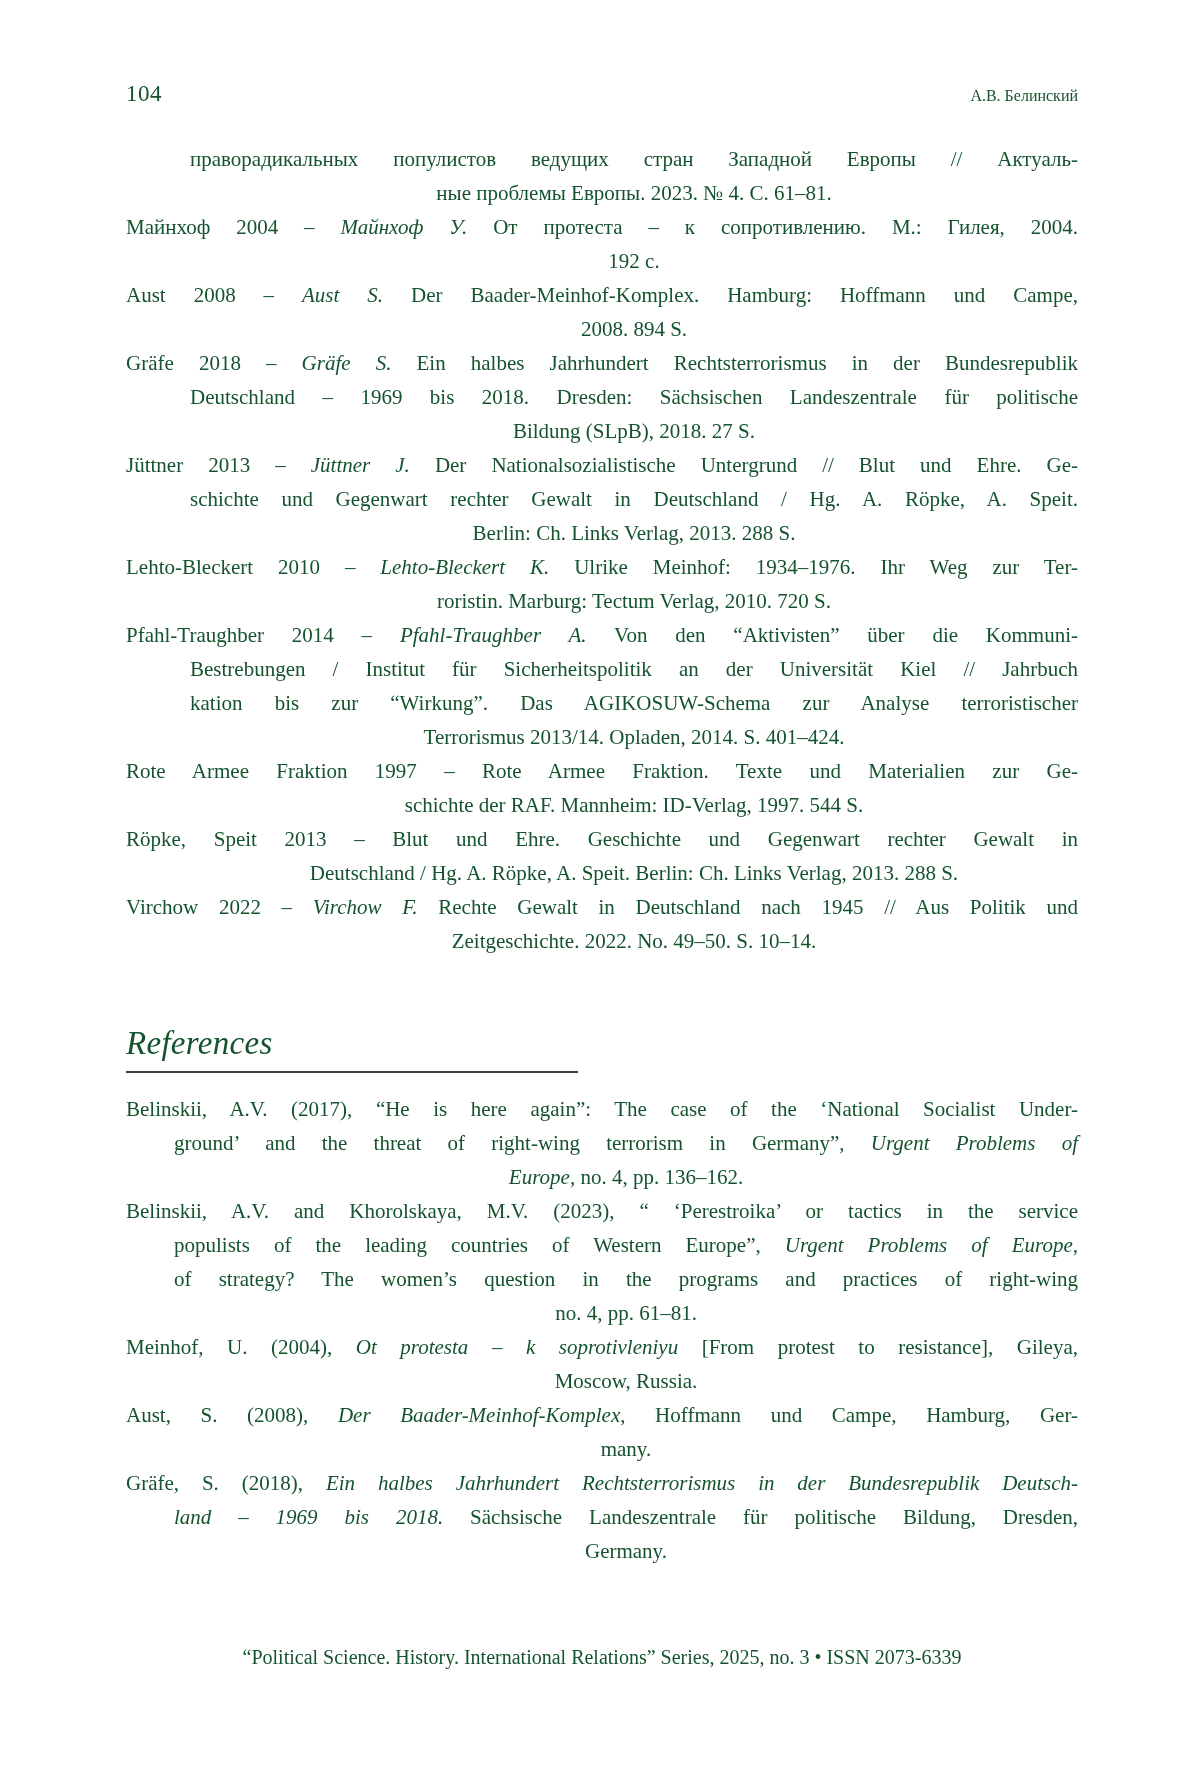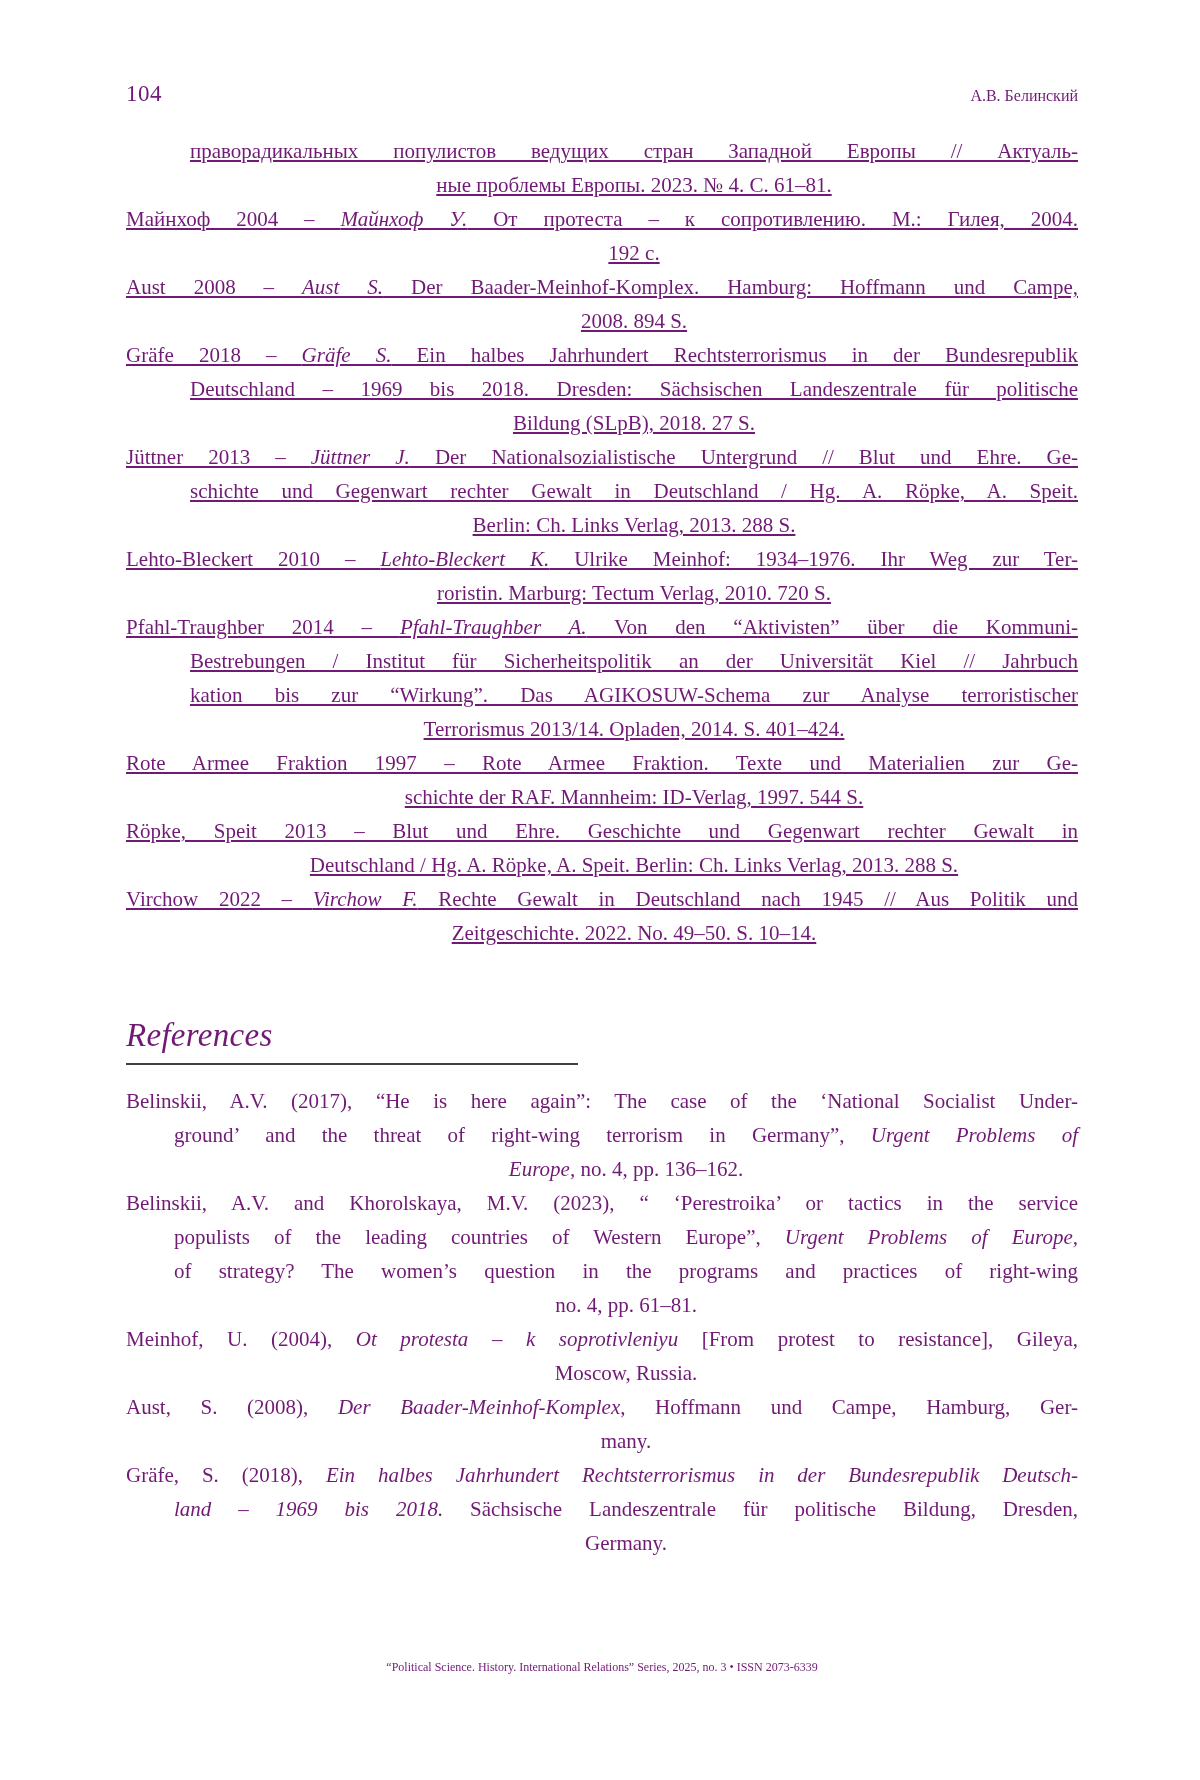--- a/index.html
+++ b/index.html
@@ -4,50 +4,50 @@
 <style>
   html,body{margin:0;padding:0;background:#e8e8e8;}
   .page{
     position:relative;
     width:1200px;height:1780px;
     background:#ffffff;
     margin:0 auto;
     box-sizing:border-box;
     padding:80px 122px 0 126px;
     font-family:"Liberation Serif","DejaVu Serif",serif;
-    color:#701a75;
+    color:#14532d;
   }
   .header{
     display:flex;justify-content:space-between;align-items:baseline;
     font-size:21px;line-height:28px;
   }
   .pagenum{font-size:23px;letter-spacing:.5px;}
   .author{font-size:16px;}
   .biblist{font-size:21px;line-height:34px;}
-  .biblist.ru{margin-top:24px;text-decoration:underline;}
+  .biblist.ru{margin-top:32px;}
   .biblist.en{margin-top:19px;}
   .entry{margin:0;}
   .line{white-space:nowrap;text-align:center;}
   .line.fill{text-align:justify;text-align-last:justify;}
   .ru .line.ind{padding-left:64px;}
   .en .line.ind{padding-left:48px;}
   em{font-style:italic;}
   .refs-heading{
     margin:68px 0 0 0;
     font-size:33px;font-weight:normal;font-style:italic;
     line-height:34px;letter-spacing:.3px;
   }
   .rule{
     margin-top:11px;
     width:452px;height:2px;background:#3f3f3f;
   }
   .footer{
-    margin-top:90px;
+    margin-top:72px;
     text-align:center;
-    font-size:12px;line-height:34px;
+    font-size:20px;line-height:34px;
   }
 </style>
 </head>
 <body>
 
 <div class="page">
 
   <div class="header">
     <span class="pagenum">104</span>
     <span class="author">А.В. Белинский</span>

